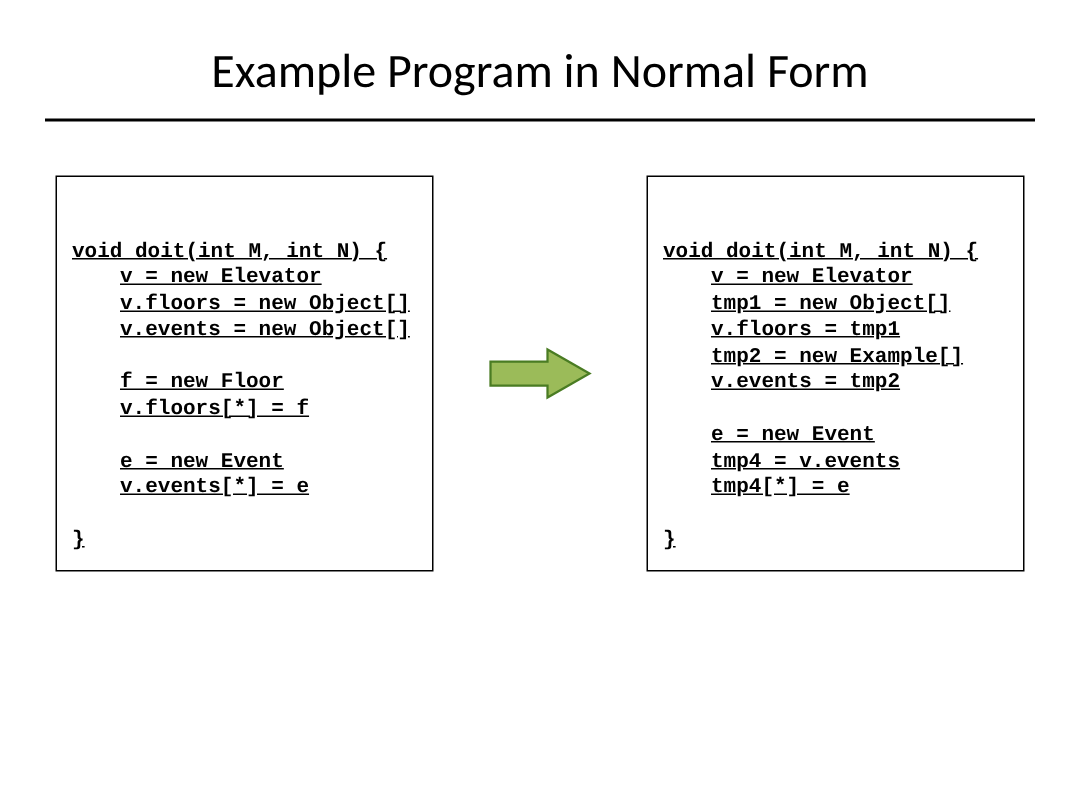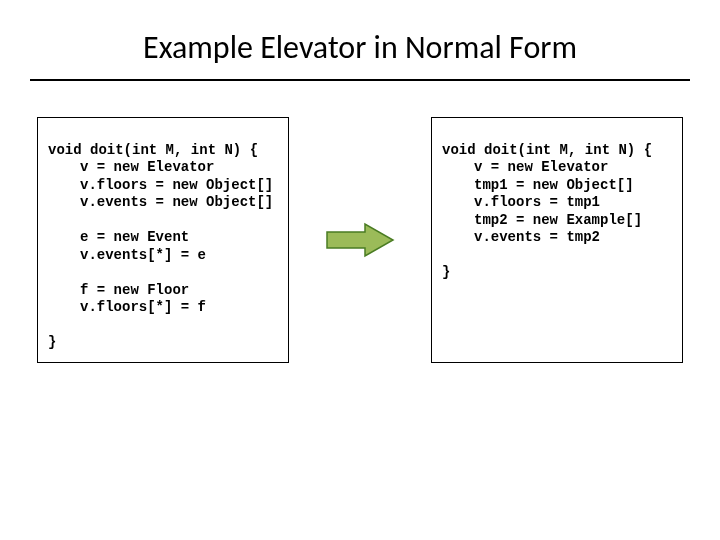--- a/index.html
+++ b/index.html
@@ -12,64 +12,68 @@
     padding: 8px 0 12px 0;
   }
   .rule {
     border: none; border-top: 2px solid #000; margin: 0 0 36px 0;
   }
   .cols {
     display: flex; gap: 36px; align-items: stretch; justify-content: center;
     position: relative;
   }
   .codebox {
-    border: 1.5px solid #000; padding: 6px 10px 10px 10px;
+    border: 1.5px solid #000; padding: 24px 10px 10px 10px;
     font-family: "Courier New", monospace; font-size: 14px; font-weight: bold;
     line-height: 1.25; white-space: pre; flex: 0 0 auto;
     min-width: 252px;
+    text-decoration: underline;
   }
   .block { }
   .indent { padding-left: 32px; }
   .arrow-wrap {
     display: flex; align-items: center; justify-content: center;
     width: 70px;
   }
   .arrow {
     width: 70px; height: 36px;
   }
 </style>
 </head>
 <body>
 
 <div class="slide">
-  <div class="title">Example Elevator in Normal Form</div>
+  <div class="title">Example Program in Normal Form</div>
   <hr class="rule">
 
   <div class="cols">
 
     <div class="codebox">
 <span>void doit(int M, int N) {</span>
 <span class="indent">v = new Elevator</span>
 <div class="block"><span class="indent">v.floors = new Object[]</span>
 <span class="indent">v.events = new Object[]</span></div>
+<div class="block"><span class="indent">f = new Floor</span>
+<span class="indent">v.floors[*] = f</span></div>
 <div class="block"><span class="indent">e = new Event</span>
 <span class="indent">v.events[*] = e</span></div>
-<div class="block"><span class="indent">f = new Floor</span>
-<span class="indent">v.floors[*] = f</span></div>
 <span>}</span></div>
 
     <div class="arrow-wrap">
       <svg class="arrow" viewBox="0 0 70 36">
         <polygon points="2,10 40,10 40,2 68,18 40,34 40,26 2,26" fill="#9bbb59" stroke="#4a7c23" stroke-width="1.5"></polygon>
       </svg>
     </div>
 
     <div class="codebox">
 <span>void doit(int M, int N) {</span>
 <span class="indent">v = new Elevator</span>
 <div class="block"><span class="indent">tmp1 = new Object[]</span>
 <span class="indent">v.floors = tmp1</span>
 <span class="indent">tmp2 = new Example[]</span>
 <span class="indent">v.events = tmp2</span></div>
+<div class="block"><span class="indent">e = new Event</span>
+<span class="indent">tmp4 = v.events</span>
+<span class="indent">tmp4[*] = e</span></div>
 <span>}</span></div>
 
   </div>
 </div>
 
 </body></html>

